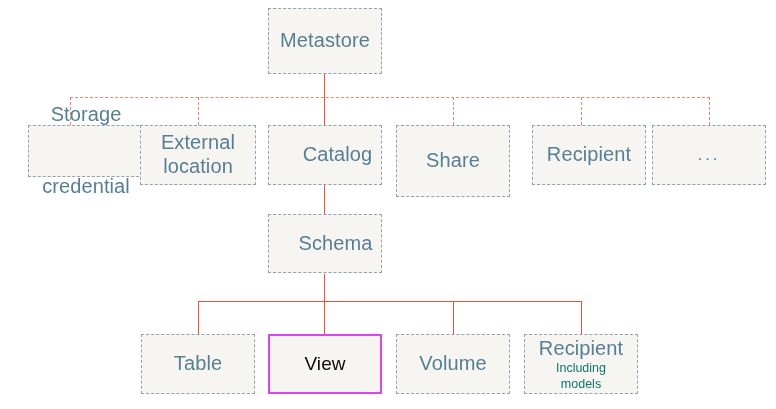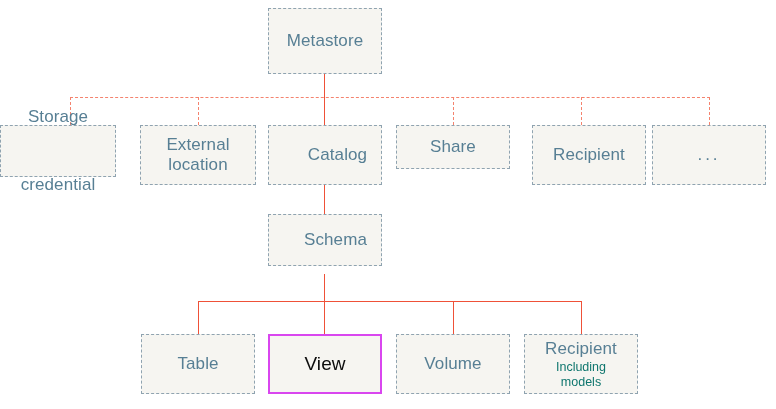--- a/index.html
+++ b/index.html
@@ -24,21 +24,21 @@
     border: 1.6px dashed #8fa3b0;
     display: flex;
     flex-direction: column;
     align-items: center;
     justify-content: center;
     text-align: center;
     color: #577f94;
     line-height: 1.18;
   }
   .node .title {
-    font-size: 17px;
+    font-size: 20px;
     letter-spacing: 0.1px;
   }
   .node .subtitle {
     font-size: 12.5px;
     margin-top: 1px;
     line-height: 1.15;
     color: #0f766e;
   }
   .node.highlight {
     border: 2px solid #d946ef;
@@ -87,49 +87,49 @@
 
   <div class="conn h-dash" style="left:70px; top:97px; width:640px;"></div>
 
   <div class="conn v-dash" style="left:70px; top:97px; height:28px;"></div>
   <div class="conn v-dash" style="left:198px; top:97px; height:28px;"></div>
   <div class="conn v-solid" style="left:324px; top:97px; height:28px;"></div>
   <div class="conn v-dash" style="left:453px; top:97px; height:28px;"></div>
   <div class="conn v-dash" style="left:581px; top:97px; height:28px;"></div>
   <div class="conn v-dash" style="left:709px; top:97px; height:28px;"></div>
 
-  <div class="node" style="left:0; top:125px; width:116px; height:52px;gap:48px;">
+  <div class="node" style="left:28px; top:125px; width:116px; height:52px;gap:48px;">
     <span class="title">Storage</span>
     <span class="title">credential</span>
   </div>
 
   <div class="node" style="left:140px; top:125px; width:116px; height:60px;align-items:center;">
     <span class="title">External</span>
     <span class="title">location</span>
   </div>
 
   <div class="node" style="left:268px; top:125px; width:114px; height:60px;padding-left:25px;">
     <span class="title">Catalog</span>
   </div>
 
-  <div class="node" style="left:396px; top:125px; width:114px; height:44px;">
+  <div class="node" style="left:396px; top:125px; width:114px; height:72px;">
     <span class="title">Share</span>
   </div>
 
   <div class="node" style="left:524px; top:125px; width:114px; height:60px;margin-left:8px;">
     <span class="title">Recipient</span>
   </div>
 
   <div class="node ellipsis" style="left:652px; top:125px; width:114px; height:60px;">
     <span class="title">...</span>
   </div>
 
   <div class="conn v-solid" style="left:324px; top:185px; height:29px;"></div>
 
-  <div class="node" style="left:268px; top:214px; width:114px; height:52px;padding-left:21px;">
+  <div class="node" style="left:268px; top:214px; width:114px; height:59px;padding-left:21px;">
     <span class="title">Schema</span>
   </div>
 
   <div class="conn v-solid" style="left:324px; top:274px; height:60px;"></div>
 
   <div class="conn h-solid" style="left:198px; top:301px; width:384px;"></div>
 
   <div class="conn v-solid" style="left:198px; top:301px; height:33px;"></div>
   <div class="conn v-solid" style="left:453px; top:301px; height:33px;"></div>
   <div class="conn v-solid" style="left:581px; top:301px; height:33px;"></div>

